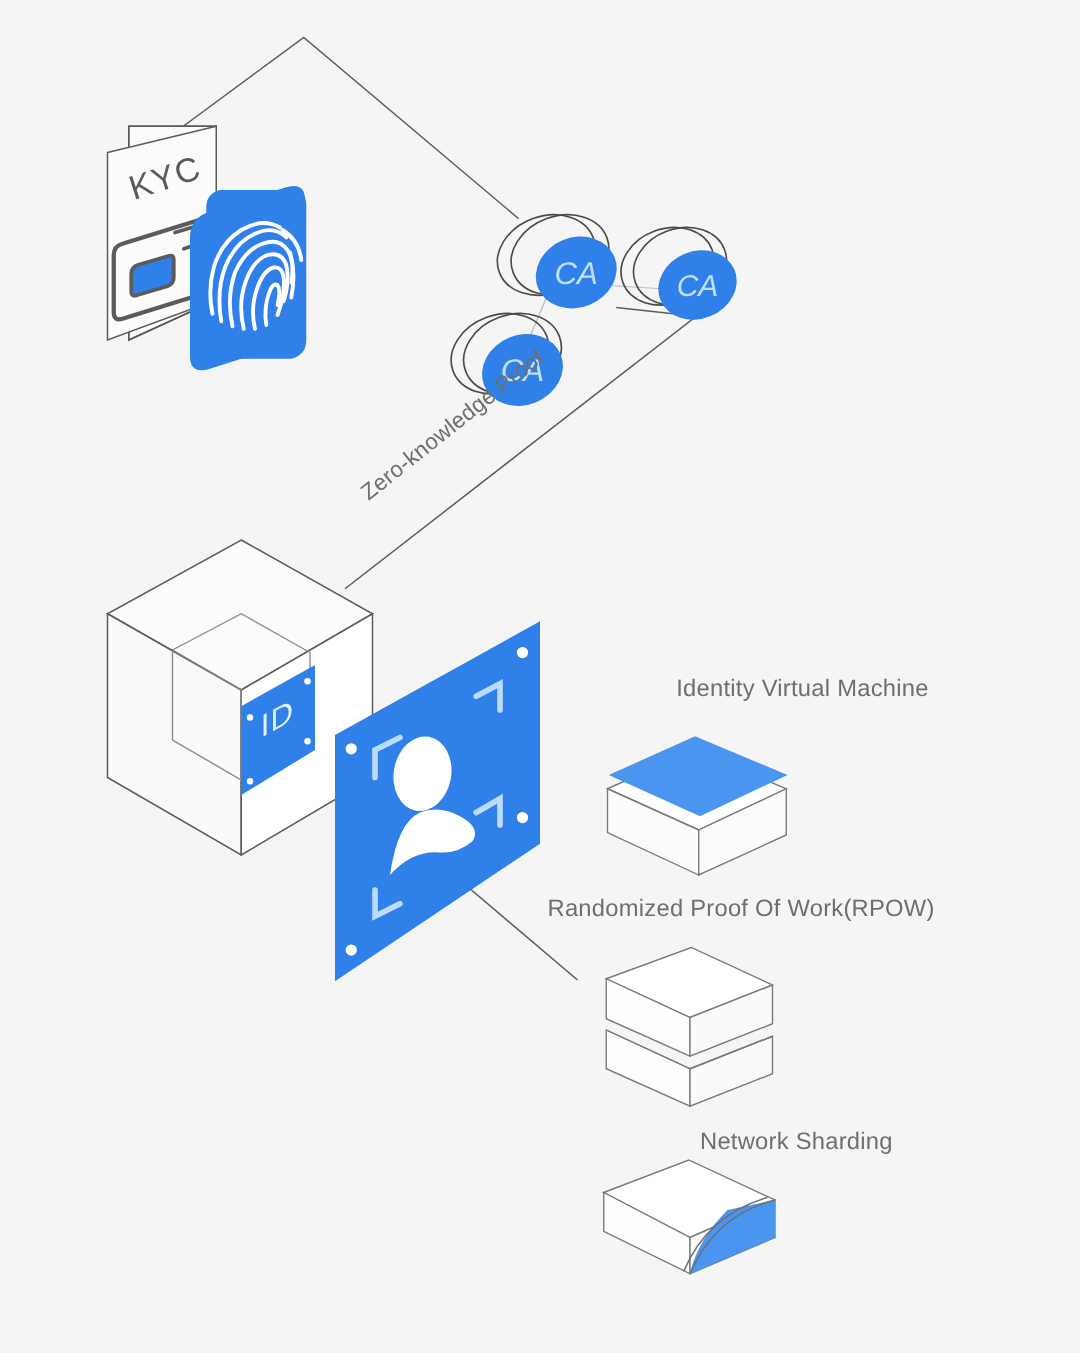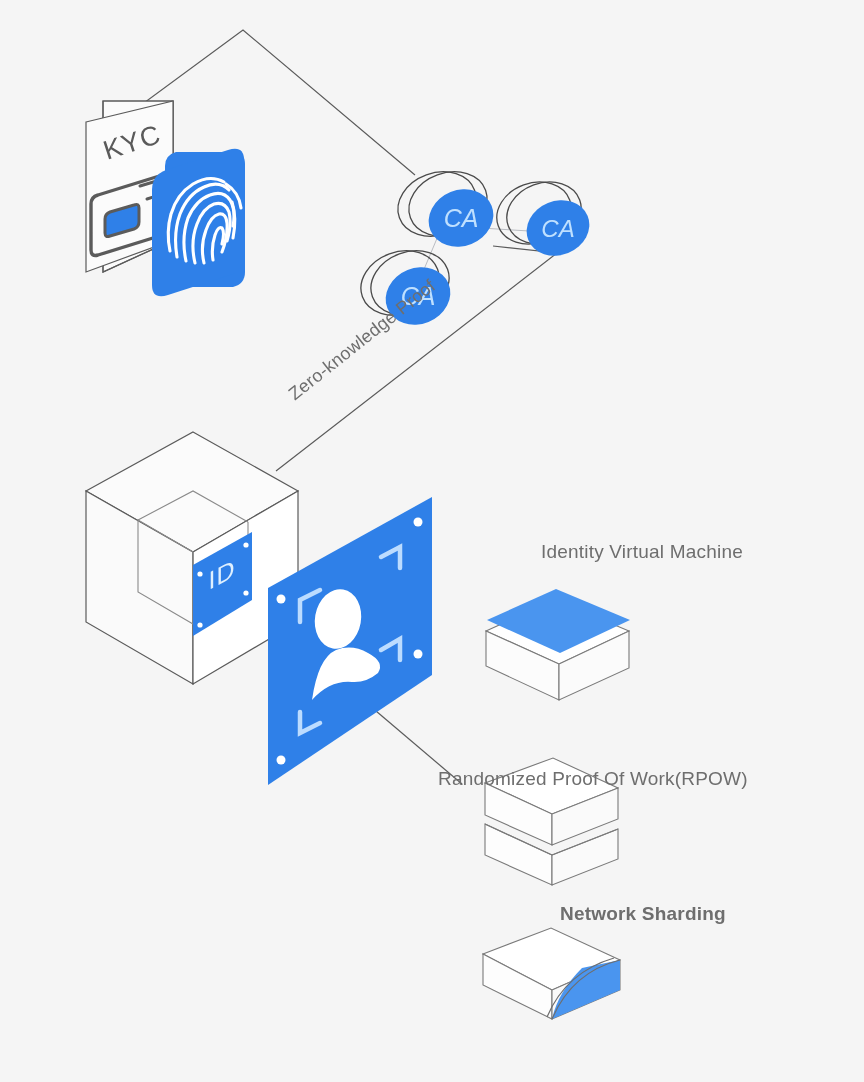--- a/index.html
+++ b/index.html
@@ -34,27 +34,26 @@
     white-space: nowrap;
     font-family: "Liberation Sans", sans-serif;
   }
   #label-ivm {
     left: 541px;
     top: 539px;
     text-align: left;
   }
   #label-rpow {
     left: 438px;
-    top: 766px;
+    top: 715px;
     text-align: center;
   }
   #label-sharding {
     left: 560px;
     top: 901px;
-    font-weight: bold;
   }
   #label-zkp {
     left: 283px;
     top: 386px;
     transform: rotate(-38.5deg);
     transform-origin: left top;
     font-size: 18px;
   }
 </style>
 </head>

